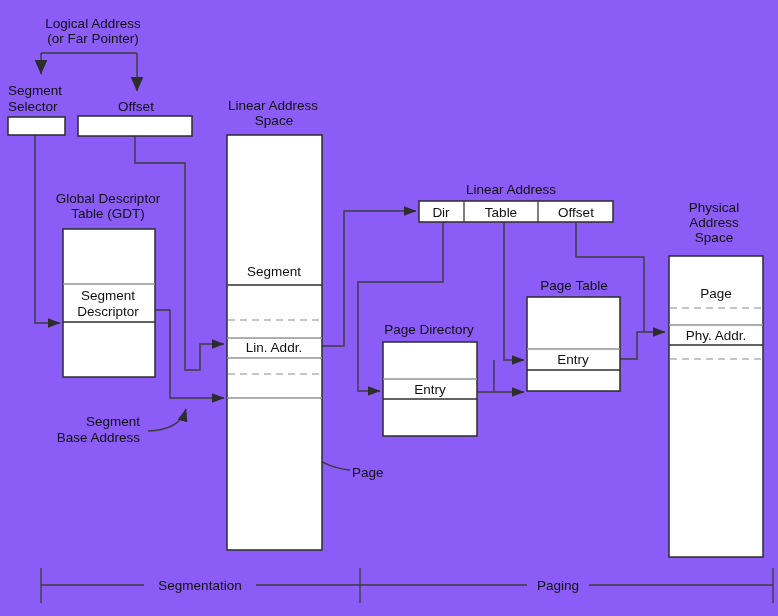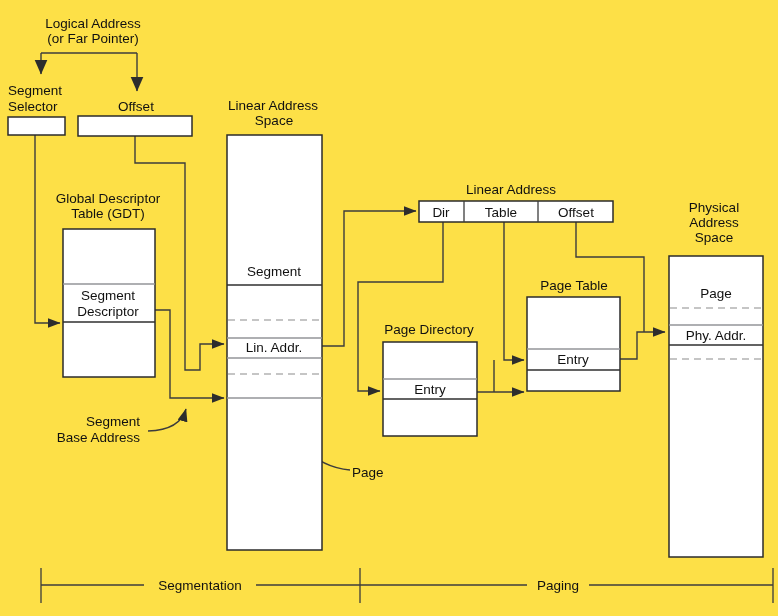--- a/index.html
+++ b/index.html
@@ -1,16 +1,16 @@
 <!DOCTYPE html>
 <html><head>
 <meta charset="utf-8">
 <style>
   html,body{margin:0;padding:0;background:#ffffff;}
-  .canvas{position:relative;width:778px;height:616px;background:#fde047;overflow:hidden;}
+  .canvas{position:relative;width:778px;height:616px;background:#8b5cf6;overflow:hidden;}
   svg{display:block;}
   svg text{
     font-family:"Liberation Sans","DejaVu Sans",sans-serif;
     font-size:13.5px;
     fill:#111111;
   }
   .box{fill:#ffffff;stroke:#2b2b2b;stroke-width:1.5;}
   .conn{fill:none;stroke:#3c3c3c;stroke-width:1.4;}
   .darkline{stroke:#2f2f2f;stroke-width:1.3;}
   .grayline{stroke:#939598;stroke-width:1.3;}

